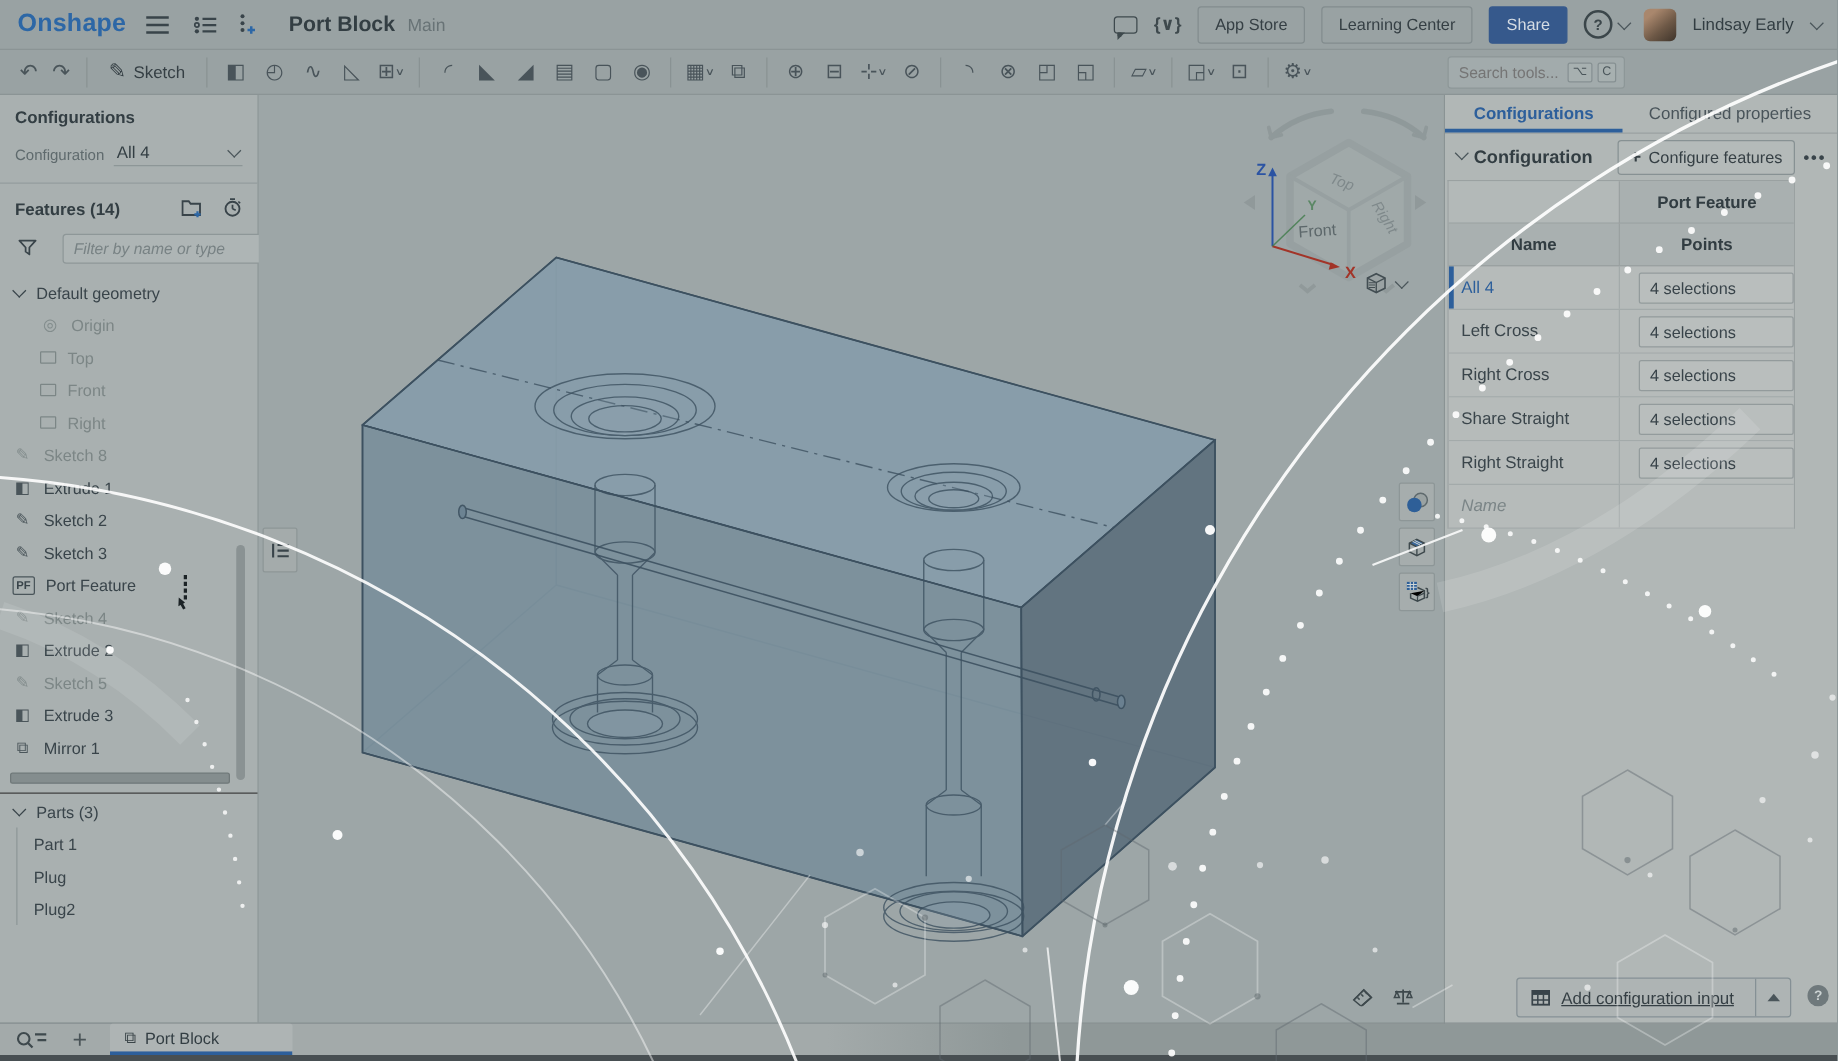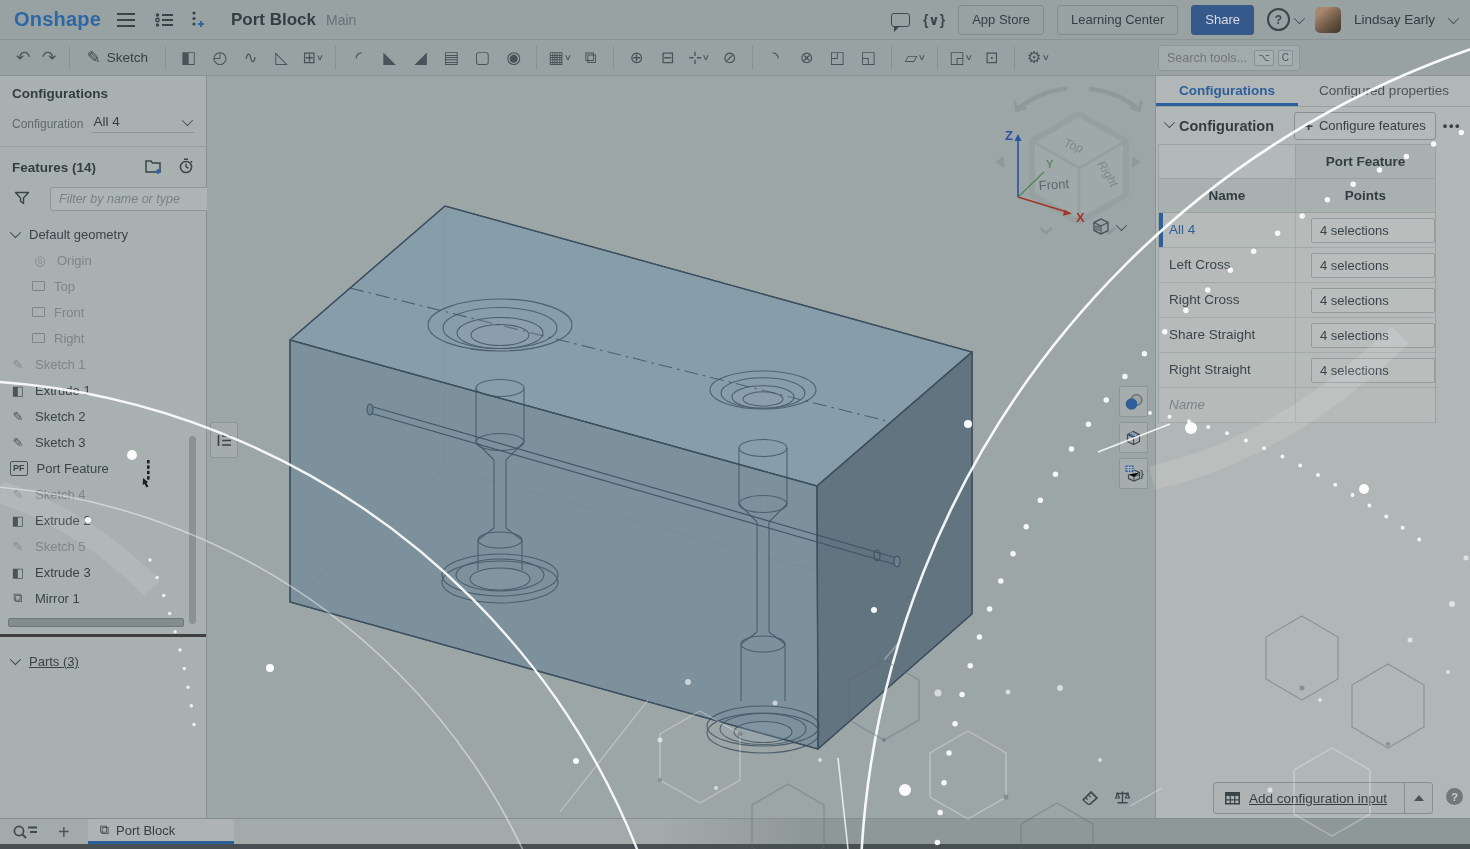--- a/index.html
+++ b/index.html
@@ -71,21 +71,21 @@
   .trow{height:26px;display:flex;align-items:center;padding-left:10px;gap:9px;font-size:13px;color:#39444a;cursor:default;}
   .trow.ind{padding-left:32px;}
   .trow.muted{color:#7c8686;}
   .fglyph{width:16px;text-align:center;font-size:13px;color:#4a555a;flex:0 0 16px;}
   .trow.muted .fglyph{color:#838d8d;}
   .pfbadge{font-size:9px;font-weight:bold;border:1.3px solid #4a555a;border-radius:2px;padding:0 2px;height:13px;line-height:12px;flex:0 0 auto;}
   .planeicon{width:13px;height:10px;border:1.4px solid currentColor;border-radius:1px;box-sizing:border-box;flex:0 0 13px;}
   .gchev{width:7px;height:7px;border-right:1.8px solid #39444a;border-bottom:1.8px solid #39444a;transform:rotate(45deg) translateY(-2px);flex:0 0 7px;margin-right:2px;}
   .rollback{height:7px;background:#848d8e;border:1px solid #6f7879;border-radius:2px;margin:7px 22px 7px 8px;}
   .vscroll{position:absolute;right:10px;top:360px;width:7px;height:188px;background:#8a9293;border-radius:4px;}
-  .parts-sec{border-top:3px solid #404040;margin-top:5px;padding-top:11px;text-decoration:underline;}
+  .parts-sec{border-top:1px solid #404040;margin-top:5px;padding-top:1px;}
   .pkids{margin-left:13px;border-left:1px solid #8d9697;}
   .prow{height:26px;display:flex;align-items:center;padding-left:13px;font-size:13px;color:#39444a;}
   
   .vp{position:absolute;left:207px;top:76px;width:948px;height:742px;background:#9da6a7;}
   .headsup{position:absolute;left:3px;top:346px;width:26px;height:34px;background:#a4abab;border:1px solid #8d9697;border-radius:2px;display:flex;align-items:center;justify-content:center;}
   .stack{position:absolute;left:912px;top:310px;display:flex;flex-direction:column;gap:5px;}
   .stackbtn{width:27px;height:29px;background:#a6adad;border:1px solid #8d9697;border-radius:2px;display:flex;align-items:center;justify-content:center;}
   .cubebtn{position:absolute;left:884px;top:138px;width:44px;height:26px;display:flex;align-items:center;gap:5px;}
   .vpmeasure{position:absolute;left:874px;top:714px;display:flex;gap:15px;align-items:center;color:#3e494d;}
   
@@ -337,21 +337,21 @@
         <div class="trow muted ind">
           <span class="planeicon"></span>
           <span>Front</span>
         </div>
         <div class="trow muted ind">
           <span class="planeicon"></span>
           <span>Right</span>
         </div>
         <div class="trow muted">
           <span class="fglyph">✎</span>
-          <span>Sketch 1</span>
+          <span>Sketch 8</span>
         </div>
         <div class="trow">
           <span class="fglyph">◧</span>
           <span>Extrude 1</span>
         </div>
         <div class="trow">
           <span class="fglyph">✎</span>
           <span>Sketch 2</span>
         </div>
         <div class="trow">
@@ -383,20 +383,31 @@
           <span>Mirror 1</span>
         </div>
       </div>
     <div class="rollback"></div>
     <div class="vscroll"></div>
     <div class="parts-sec">
       <div class="trow">
         <span class="gchev"></span>
         <span>Parts (3)</span>
       </div>
+      <div class="pkids">
+          <div class="prow">
+            <span>Part 1</span>
+          </div>
+          <div class="prow">
+            <span>Plug</span>
+          </div>
+          <div class="prow">
+            <span>Plug2</span>
+          </div>
+        </div>
     </div>
   </div>
 
   <div class="vp">
 
     <svg class="abs" style="left:0;top:0" width="948" height="742" viewBox="0 0 948 742">
       <g stroke="#3d5160" stroke-width="1.1" fill="none">
         <path d="M238,130 V392 M238,392 L83,526 M238,392 L765,538" opacity="0.18"></path>
         <path d="M238,130 L765,276 L610,410 L83,264 Z" fill="rgba(131,155,170,0.78)"></path>
         <path d="M83,264 L610,410 L611,673 L83,526 Z" fill="rgba(112,137,152,0.72)"></path>

